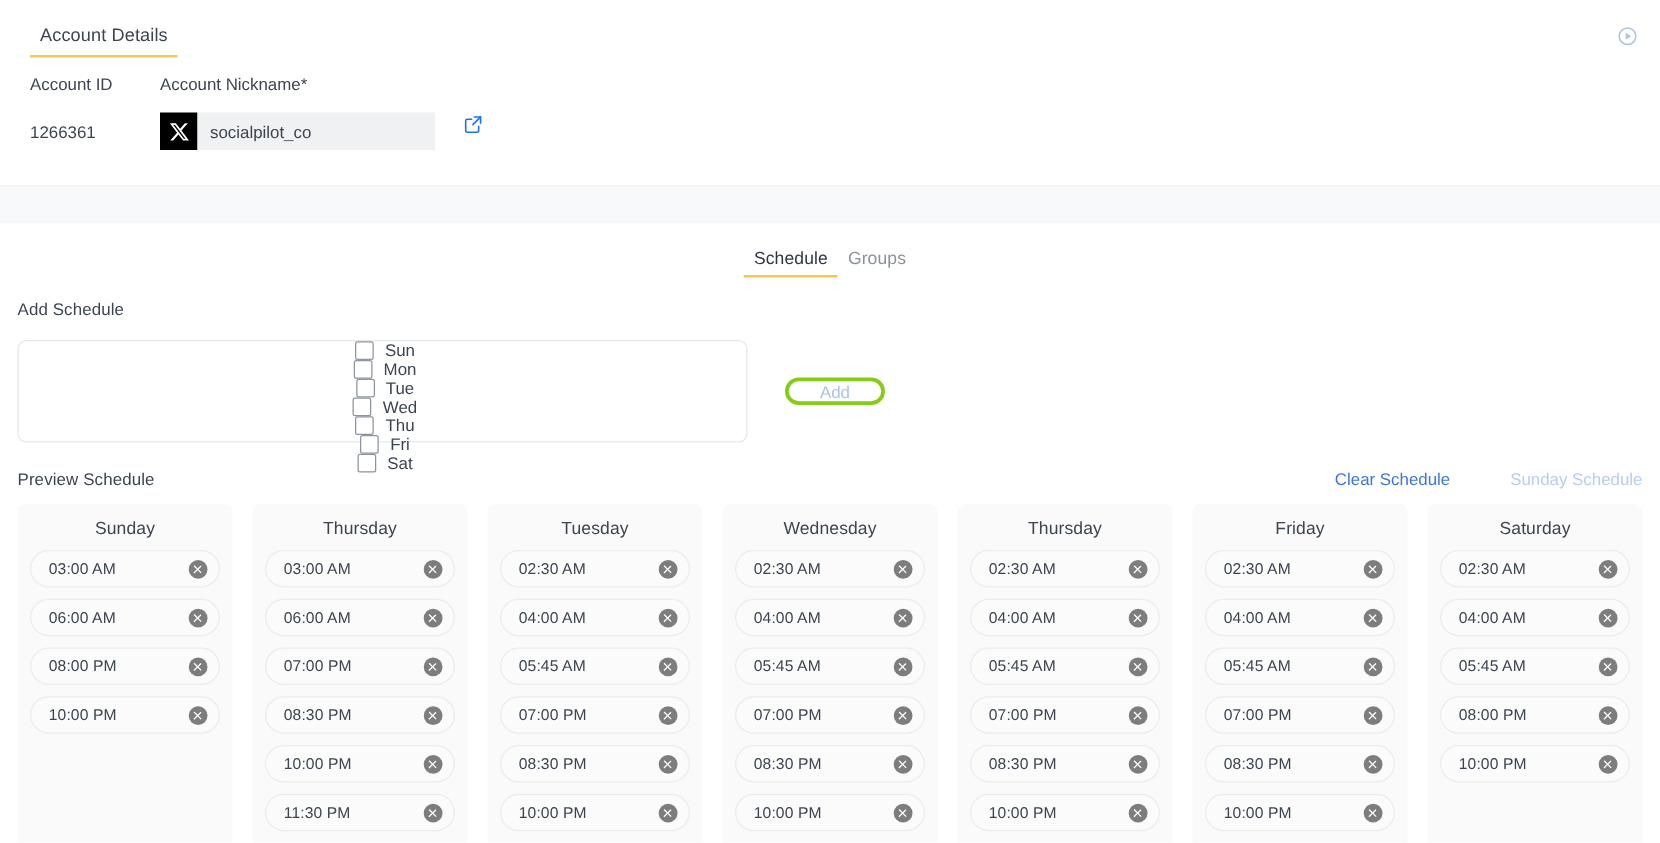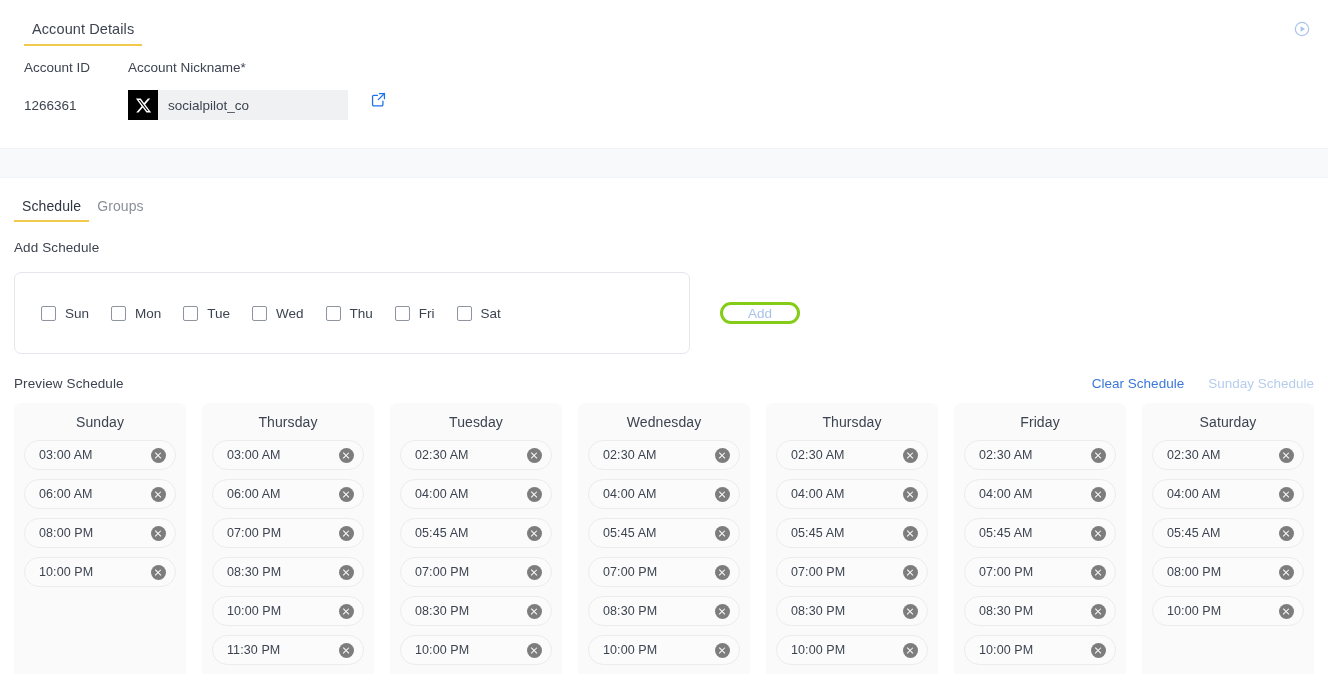--- a/index.html
+++ b/index.html
@@ -126,20 +126,21 @@
   
   .schedule-section {
     padding: 0 14px;
   }
 
   .sub-tabs {
     display: flex;
     align-items: flex-end;
     height: 44px;
     padding-top: 16px;
+    justify-content: center;
   }
   .sub-tab {
     font-size: 14px;
     color: #8a9099;
     padding: 0 8px 8px 8px;
     position: relative;
     letter-spacing: .1px;
   }
   .sub-tab.active { color: #2f3542; }
   .sub-tab.active::after {
@@ -157,27 +158,28 @@
     letter-spacing: .1px;
   }
 
   .add-row {
     display: flex;
     align-items: center;
     margin-top: 17px;
   }
 
   .day-picker {
-    width: 676px;
+    width: 584px;
     height: 82px;
     border: 1px solid #e3e7ec;
     border-radius: 7px;
     display: flex;
     align-items: center;
     padding-left: 26px;
+    flex-direction: column;
   }
 
   .day-check {
     display: flex;
     align-items: center;
     margin-right: 22px;
   }
   .day-check .box {
     width: 15px; height: 15px;
     border: 1.3px solid #8e959e;
@@ -222,21 +224,21 @@
     display: flex;
     align-items: baseline;
     justify-content: space-between;
     margin-top: 22px;
   }
   .preview-title {
     font-size: 13.5px;
     color: #3c4451;
     letter-spacing: .1px;
   }
-  .preview-actions { display: flex; align-items: baseline; }
+  .preview-actions { display: flex; align-items: baseline; gap: 24px; }
   .link-clear {
     font-size: 13.5px;
     color: #3b77d8;
     margin-right: 24px;
     cursor: pointer;
   }
   .link-default {
     font-size: 13.5px;
     color: #b6cdee;
     cursor: default;

